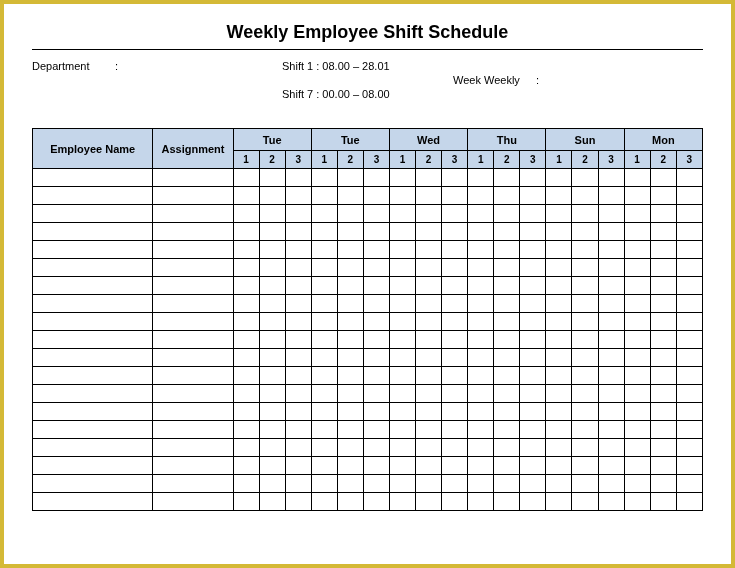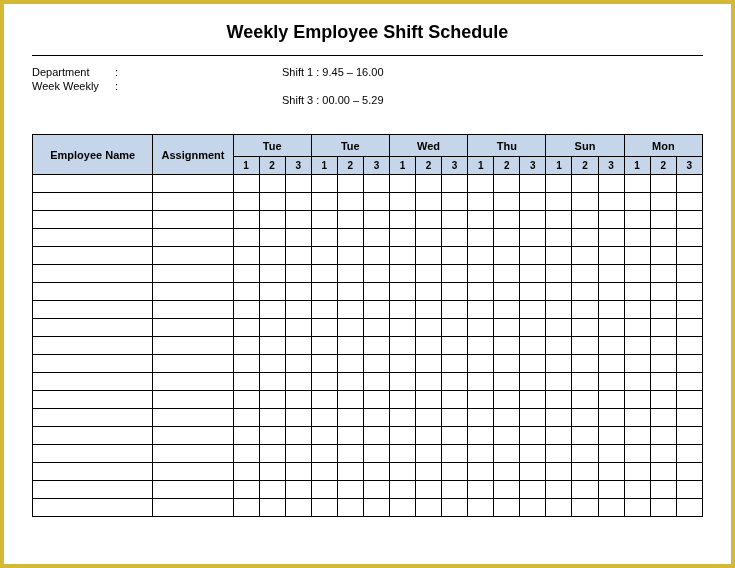--- a/index.html
+++ b/index.html
@@ -8,28 +8,29 @@
       background: #fff;
       width: 735px;
       height: 568px;
       border: 4px solid #d4b936;
       padding: 18px 28px;
     }
     .title {
       text-align: center;
       font-size: 18px;
       font-weight: bold;
-      padding-bottom: 12px;
+      padding-bottom: 6px;
       border-bottom: 1px solid #000;
       margin-bottom: 10px;
     }
     .meta-row {
       display: flex;
       font-size: 11px;
       margin-bottom: 2px;
+      justify-content: flex-end;
     }
     .meta-left {
       width: 250px;
     }
     .meta-label {
       display: inline-block;
       width: 80px;
     }
     .meta-right {
       flex: 1;
@@ -76,31 +77,31 @@
 </head>
 <body>
 
 <div class="title">Weekly Employee Shift Schedule</div>
 
 <div class="meta-row">
   <div class="meta-left">
     <span class="meta-label">Department</span>
     <span>:</span>
   </div>
-  <div class="meta-right">Shift 1 : 9.45 – 16.00</div>
+  <div class="meta-right">Shift 1 : 08.00 – 28.01</div>
 </div>
 <div class="meta-row">
   <div class="meta-left">
     <span class="meta-label">Week Weekly</span>
     <span>:</span>
   </div>
 </div>
 <div class="meta-row">
   <div class="meta-left"></div>
-  <div class="meta-right">Shift 3 : 00.00 – 5.29</div>
+  <div class="meta-right">Shift 7 : 00.00 – 08.00</div>
 </div>
 
 <div class="table-wrap">
   <table>
     <colgroup>
       <col class="emp">
       <col class="assign">
       <col class="shift">
         <col class="shift">
         <col class="shift">

